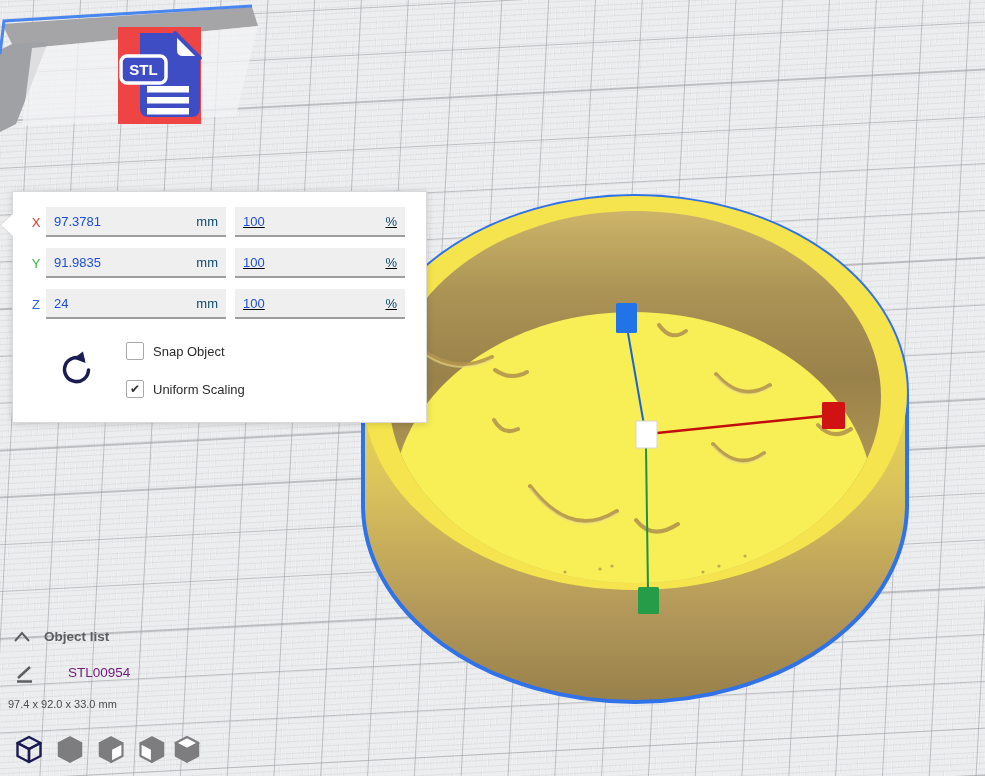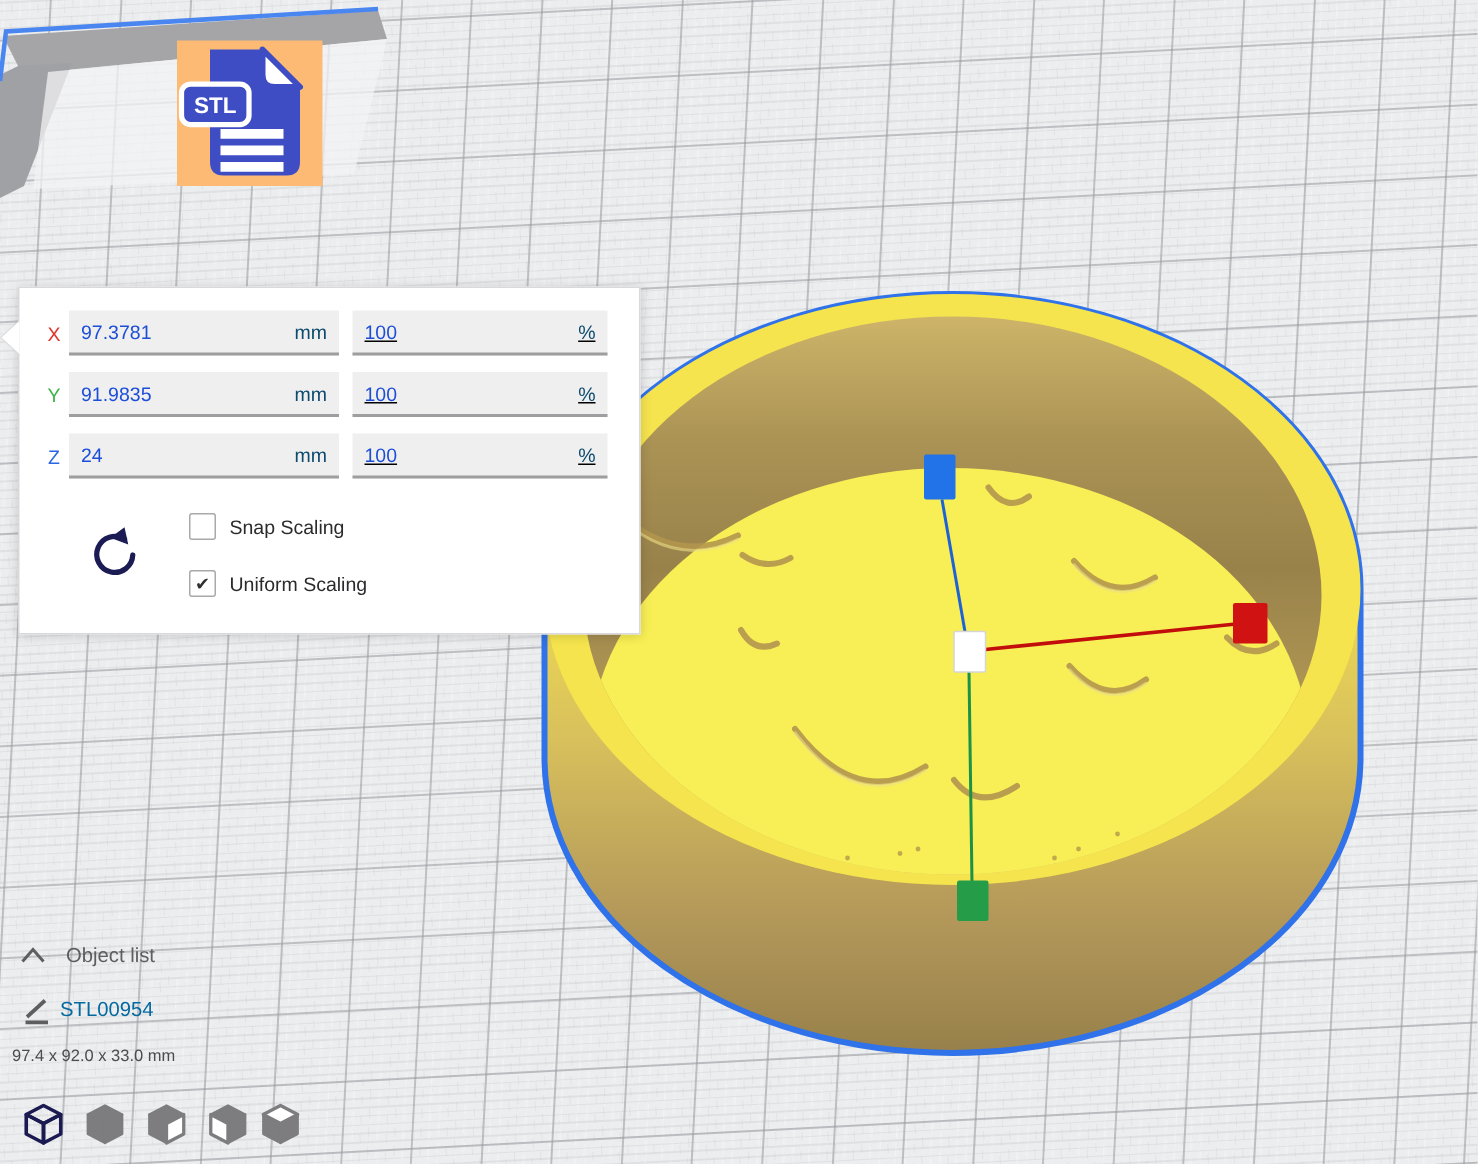--- a/index.html
+++ b/index.html
@@ -15,21 +15,21 @@
     transform:rotate(-3deg) skewX(-6deg);
     background-image:
       repeating-linear-gradient(to bottom, rgba(150,152,158,.55) 0 1.3px, transparent 1.3px 47px),
       repeating-linear-gradient(to right, rgba(150,152,158,.55) 0 1.3px, transparent 1.3px 47px),
       repeating-linear-gradient(to bottom, rgba(170,172,178,.20) 0 1px, transparent 1px 5.8px),
       repeating-linear-gradient(to right, rgba(255,255,255,.45) 0 1px, transparent 1px 5.8px),
       repeating-linear-gradient(to right, rgba(170,172,178,.18) 0 1px, transparent 1px 5.8px);
   }
   .viewport-svg{position:absolute;left:0;top:0;}
   
-  .stl-icon{position:absolute;left:118px;top:27px;width:97px;height:97px;background:#fdba74;}
+  .stl-icon{position:absolute;left:118px;top:27px;width:83px;height:97px;background:#ef4444;}
   
   .scale-panel{
     position:absolute;left:12px;top:191px;width:415px;height:232px;
     background:#ffffff;border:1px solid #d9d9db;box-sizing:border-box;
     box-shadow:0 1px 7px rgba(0,0,0,.16);
   }
   .panel-pointer{position:absolute;left:-12px;top:22px;width:0;height:0;
     border-top:11px solid transparent;border-bottom:11px solid transparent;border-right:12px solid #ffffff;
     filter:drop-shadow(-1px 0 0 #d9d9db);}
   .srow{position:absolute;left:0;height:30px;display:flex;align-items:center;}
@@ -43,23 +43,23 @@
   .field .val{font-size:13px;color:#1d4ed8;}
   .field .unit{font-size:13px;color:#0c4a6e;}
   .reset-btn{position:absolute;left:46px;top:158px;width:36px;height:36px;border:none;background:transparent;padding:0;cursor:pointer;}
   .chkrow{position:absolute;left:113px;display:flex;align-items:center;gap:9px;}
   .chkrow.c0{top:150px}.chkrow.c1{top:188px}
   .chk{width:18px;height:18px;background:#fff;border:1px solid #a9a9ab;border-radius:2px;
     display:flex;align-items:center;justify-content:center;font-size:12px;color:#2f2f31;box-sizing:border-box;}
   .chklabel{font-size:13px;color:#2b2b2d;}
   
   .obj-chevron{position:absolute;left:12px;top:629px;}
-  .obj-title{position:absolute;left:44px;top:629px;font-size:13.5px;color:#5e5e61;}
+  .obj-title{position:absolute;left:44px;top:629px;font-size:13.5px;color:#5e5e61;font-weight:bold;}
   .obj-item-icon{position:absolute;left:14px;top:663px;}
-  .obj-item{position:absolute;left:40px;top:665px;font-size:13.5px;color:#0369a1;}
+  .obj-item{position:absolute;left:68px;top:665px;font-size:13.5px;color:#701a75;}
   .obj-dims{position:absolute;left:8px;top:698px;font-size:11px;color:#4c4c4e;}
   
   .view-toolbar{position:absolute;left:0;top:734px;height:32px;}
   .vbtn{position:absolute;top:0;width:30px;height:30px;border:none;background:transparent;padding:0;cursor:pointer;}
   .vbtn.b0{left:14px}.vbtn.b1{left:55px}.vbtn.b2{left:96px}.vbtn.b3{left:137px}.vbtn.b4{left:172px}
 </style>
 </head>
 <body>
 
 <div class="grid-lines"></div>
@@ -195,21 +195,21 @@
 
   <button class="reset-btn">
     <svg width="36" height="36" viewBox="0 0 36 36">
       <path d="M 29.5 20 A 12 12 0 1 1 24 9.5" fill="none" stroke="#1c1c55" stroke-width="3.5" stroke-linecap="round"></path>
       <polygon points="24,1.5 26.5,13 14.5,8.5" fill="#1c1c55"></polygon>
     </svg>
   </button>
 
   <div class="chkrow c0">
     <span class="chk"></span>
-    <span class="chklabel">Snap Scaling</span>
+    <span class="chklabel">Snap Object</span>
   </div>
   <div class="chkrow c1">
     <span class="chk checked">✔</span>
     <span class="chklabel">Uniform Scaling</span>
   </div>
 </div>
 
 <svg class="obj-chevron" width="20" height="16" viewBox="0 0 20 16">
   <path d="M 3 12 L 10 4 L 17 12" fill="none" stroke="#5e5e61" stroke-width="2"></path>
 </svg>

